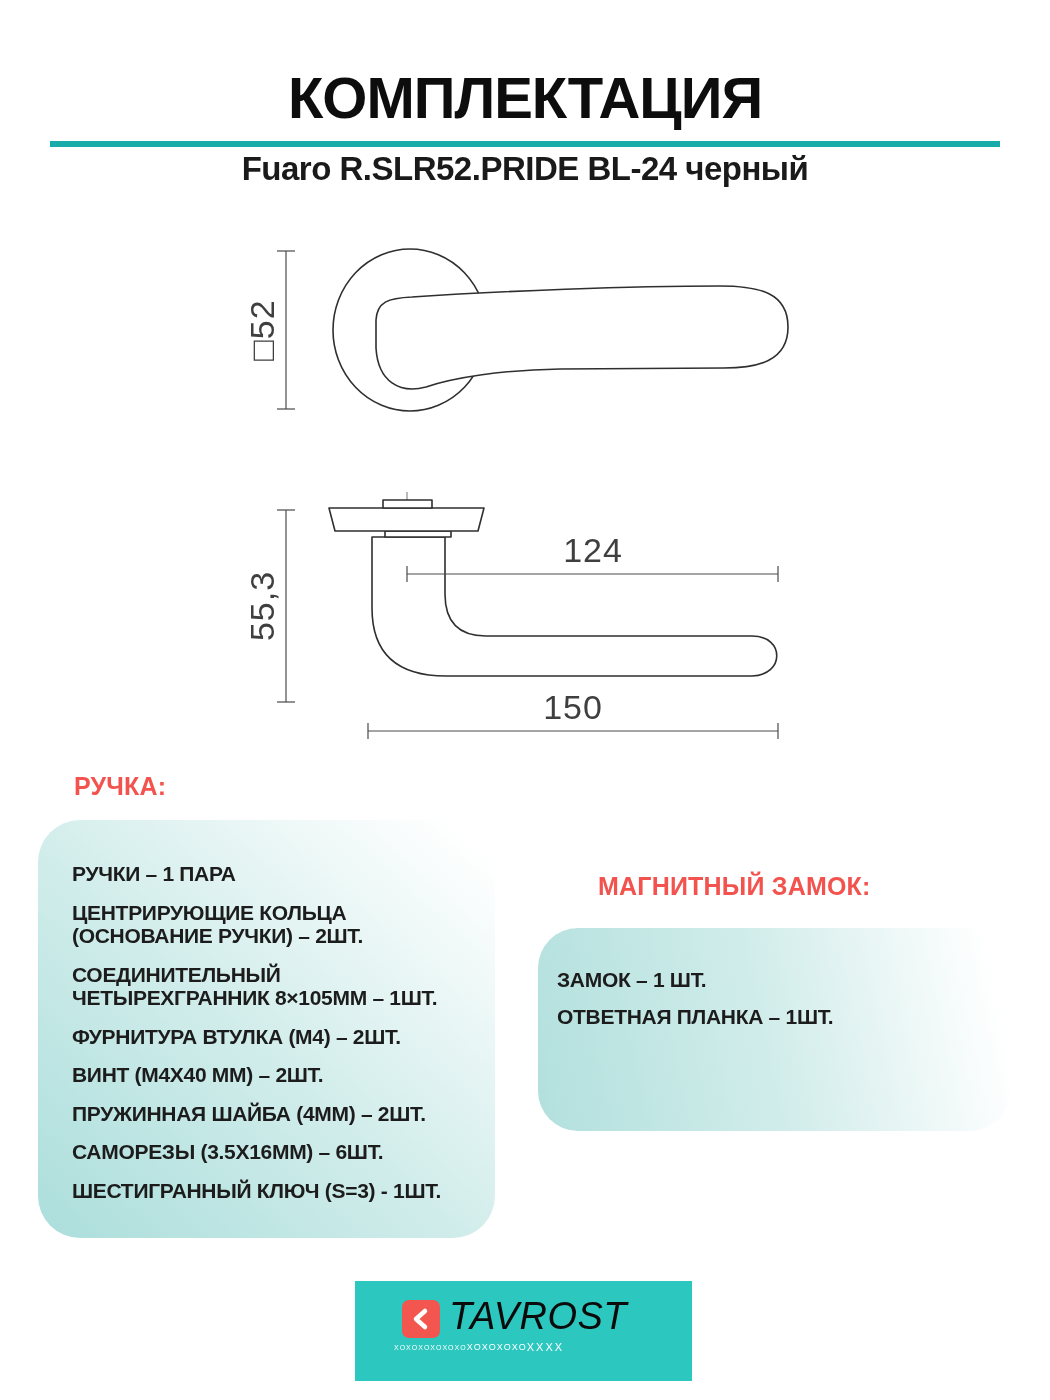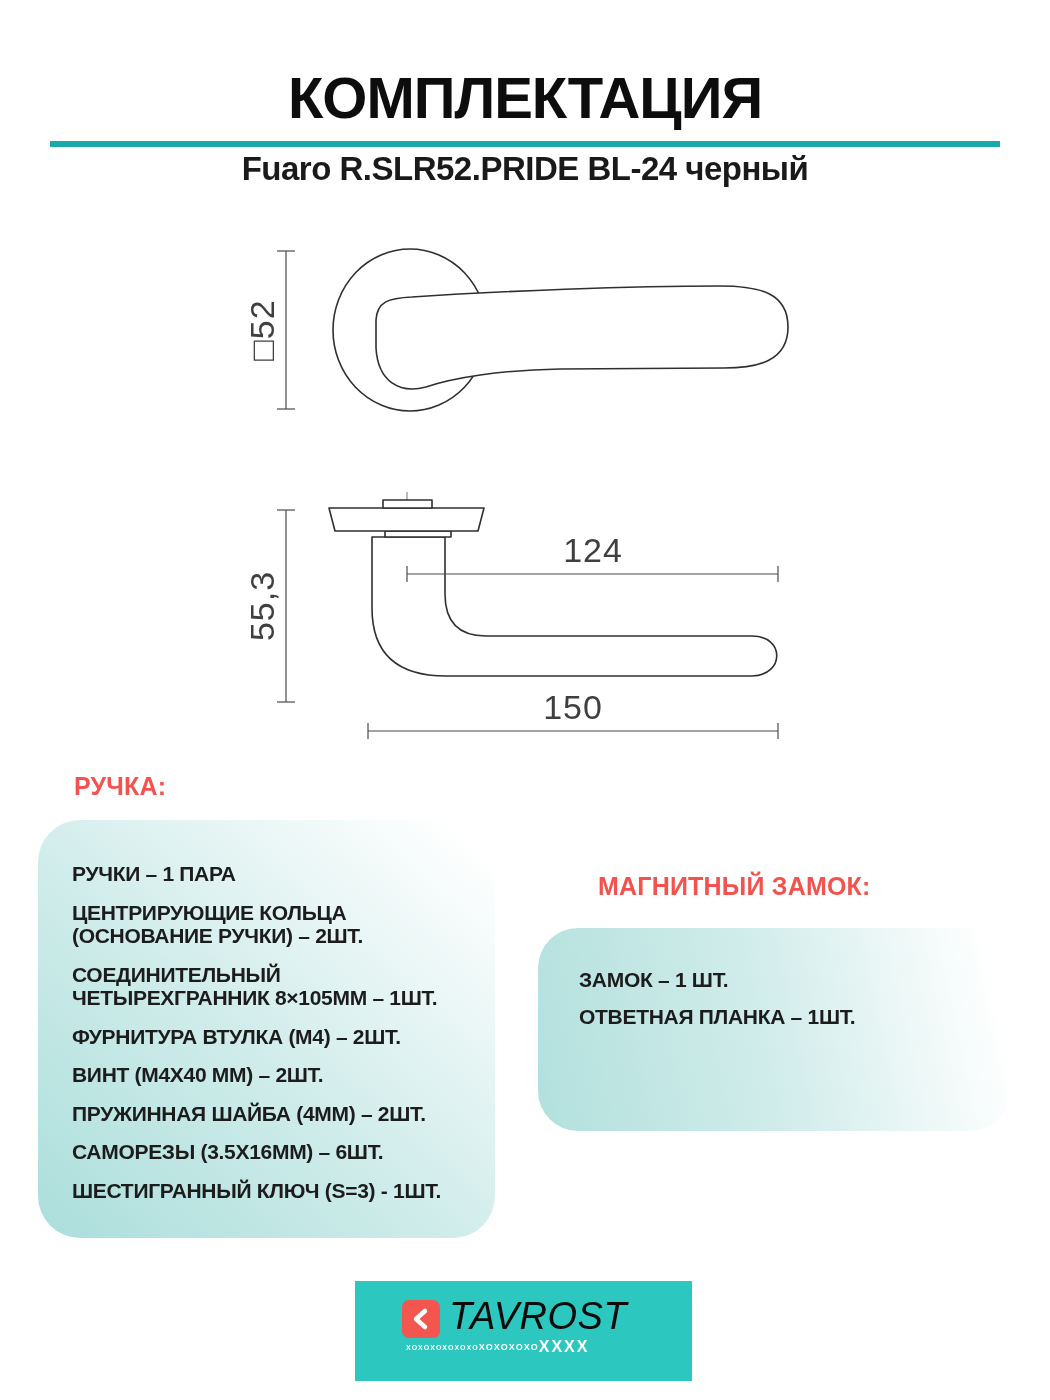--- a/index.html
+++ b/index.html
@@ -27,45 +27,45 @@
     position:absolute;box-sizing:border-box;
   }
   .card-handle{
     left:38px;top:820px;width:457px;height:418px;border-radius:42px;
     background:linear-gradient(42deg,#abdedb 0%,#cfecea 45%,#ffffff 95%);
     padding:42px 12px 0 34px;
   }
   .card-lock{
     left:538px;top:928px;width:472px;height:203px;border-radius:40px;
     background:linear-gradient(78deg,#b2e0dd 0%,#d2edeb 50%,#ffffff 95%);
-    padding:40px 12px 0 41px;
+    padding:40px 12px 0 19px;
   }
   .card-item{
     font-size:21px;font-weight:800;line-height:23.5px;color:#1c1c1c;
     letter-spacing:-0.3px;white-space:pre-line;margin:0 0 15px 0;
   }
   .card-lock .card-item{margin-bottom:13px;}
   .logo{
     position:absolute;left:355px;top:1281px;width:337px;height:100px;background:#2cc7bf;
   }
   .logo-mark{
     position:absolute;left:47px;top:19px;width:38px;height:38px;border-radius:7px;background:#f2564e;
     display:flex;align-items:center;justify-content:center;
   }
   .logo-brand{
     position:absolute;left:94px;top:14px;font-size:38px;font-style:italic;font-weight:400;
     color:#0b0b0b;letter-spacing:0.5px;
   }
   .logo-pattern{
-    position:absolute;left:51px;top:58px;width:250px;height:16px;
-    display:flex;align-items:center;color:#ffffff;font-weight:700;line-height:1;
+    position:absolute;left:39px;top:58px;width:250px;height:16px;
+    display:flex;align-items:center;color:#ffffff;font-weight:400;line-height:1;
   }
   .logo-pattern .p-sm{font-size:7px;letter-spacing:1px;}
   .logo-pattern .p-md{font-size:9px;letter-spacing:1px;}
-  .logo-pattern .p-lg{font-size:16px;letter-spacing:2px;}
+  .logo-pattern .p-lg{font-size:11px;letter-spacing:2px;}
 </style>
 </head>
 <body>
 
 <div class="page">
 
   <h1 class="page-title">КОМПЛЕКТАЦИЯ</h1>
   <div class="title-rule"></div>
   <h2 class="product-name">Fuaro R.SLR52.PRIDE BL-24 черный</h2>
 

